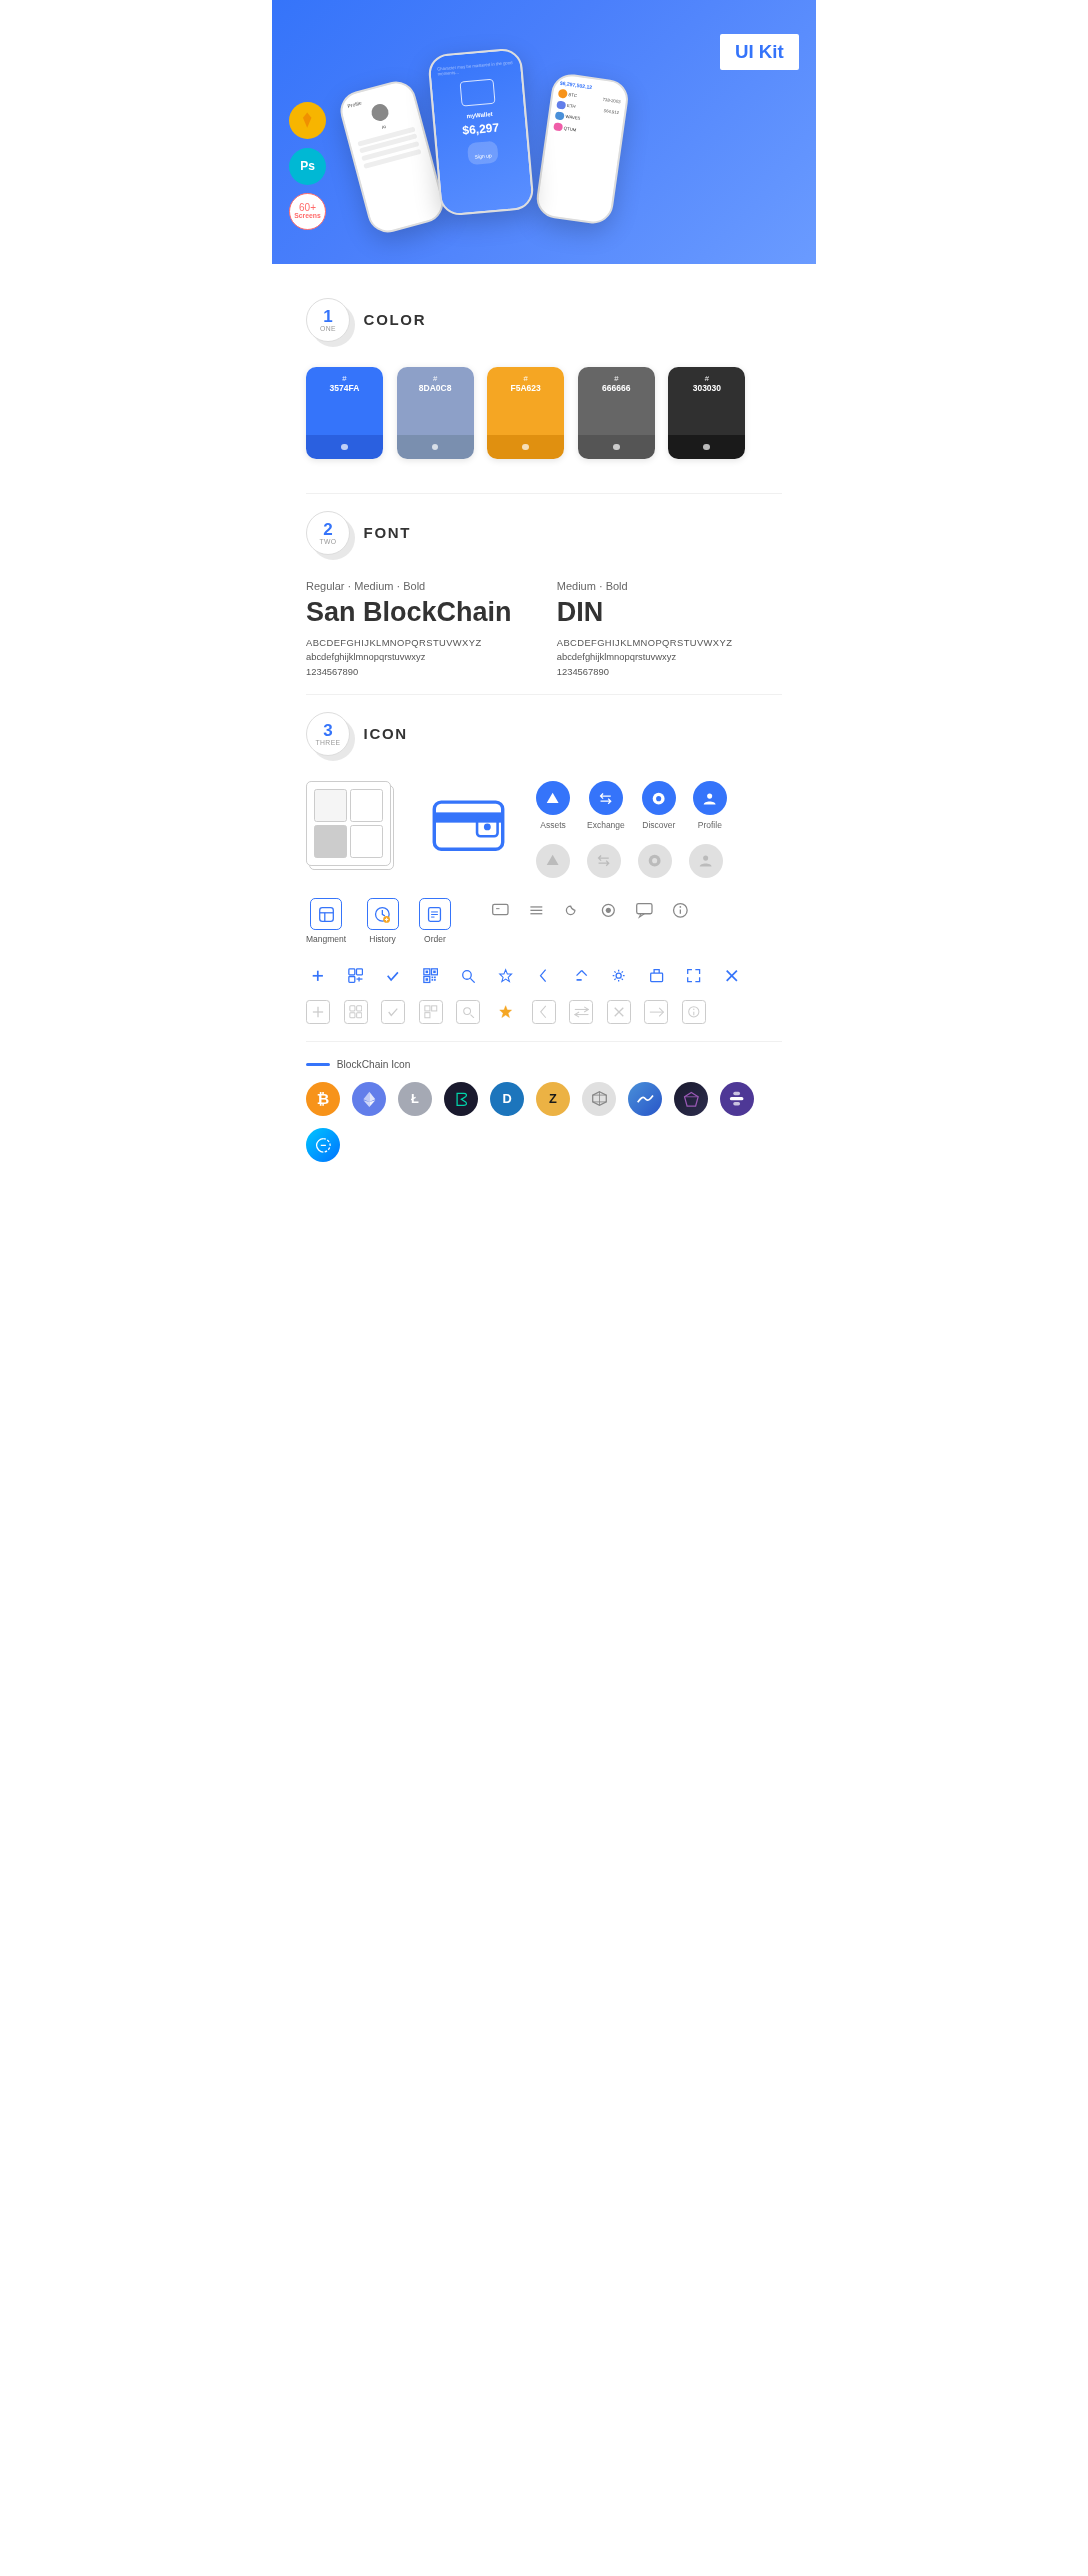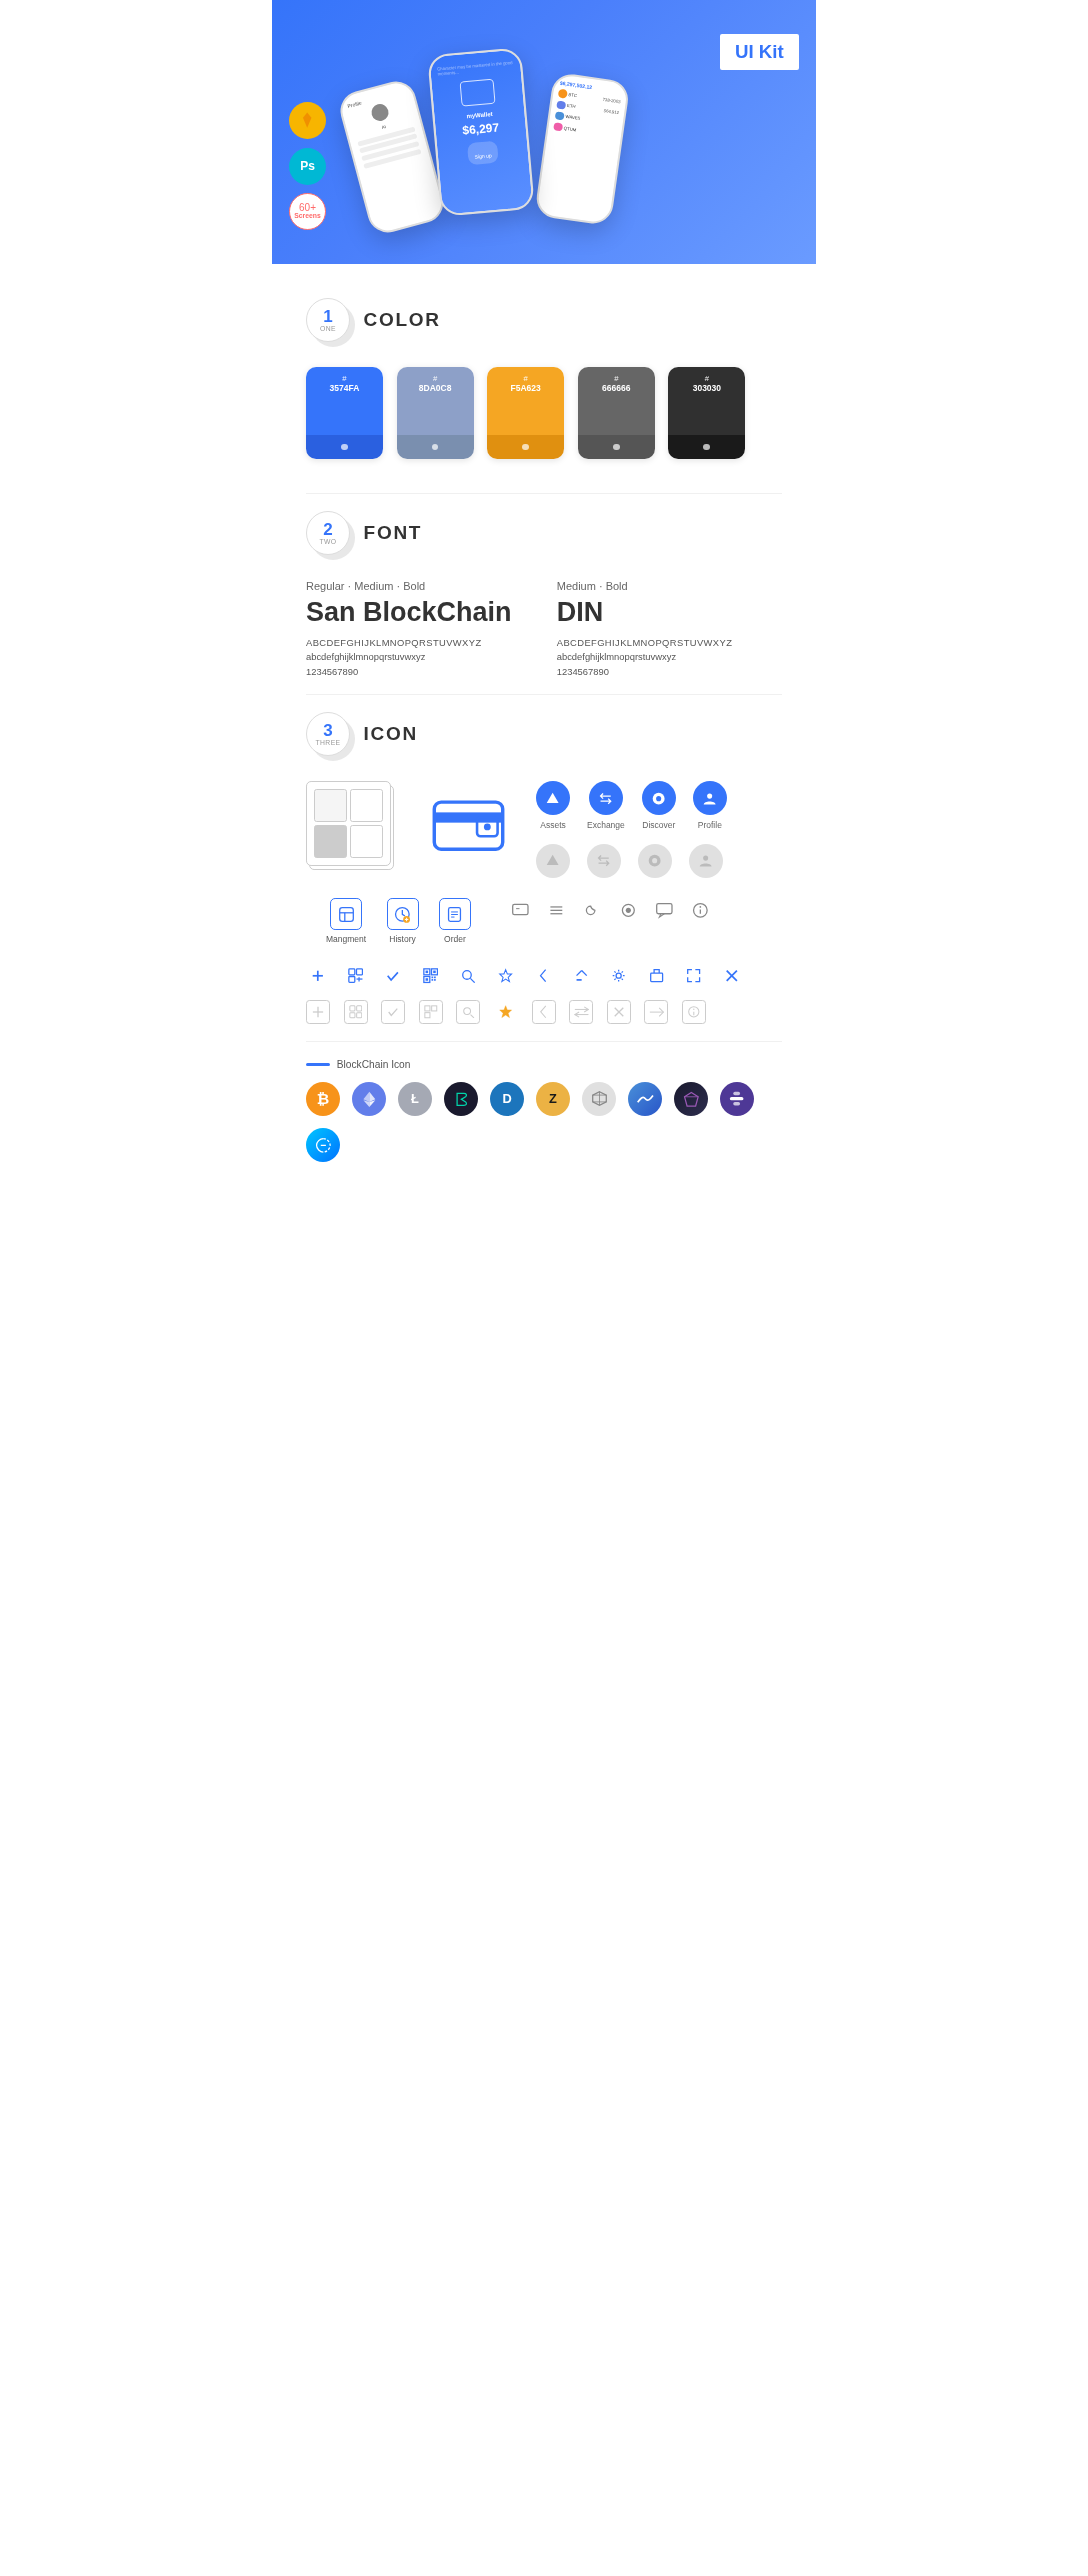--- a/index.html
+++ b/index.html
@@ -115,21 +115,21 @@
       border: 1.7px solid #ddd;
       display: flex;
       flex-direction: column;
       align-items: center;
       justify-content: center;
       position: relative;
       z-index: 1;
     }
     .section-number .num { font-size: 17px; font-weight: 700; color: #3574FA; line-height: 1; }
     .section-number .word { font-size: 6.8px; color: #999; text-transform: uppercase; letter-spacing: 0.4px; }
-    .section-title { font-size: 19px; font-weight: 700; color: #333; letter-spacing: 1.7px; }
+    .section-title { font-size: 15px; font-weight: 700; color: #333; letter-spacing: 1.7px; }
 
     
     .color-swatches {
       display: flex;
       gap: 13.6px;
       flex-wrap: wrap;
       margin-bottom: 34px;
     }
     .color-swatch {
       border-radius: 10.2px;
@@ -532,21 +532,21 @@
         <div class="icon-circle grey">
           <svg width="15.3" height="15.3" viewBox="0 0 18 18">
               <circle cx="9" cy="6" r="3" fill="#bbb"></circle>
               <path d="M2 16 C2 11 16 11 16 16" fill="#bbb"></path>
             </svg>
         </div>
       </div>
     </div>
   </div>
 
-  <div style="display:flex;gap:20.4px;align-items:flex-start;margin-bottom:20.4px;margin-left:20px;">
+  <div style="display:flex;gap:20.4px;align-items:flex-start;margin-bottom:20.4px;">
     <div class="icon-row-item">
       <div class="icon-box">
         <svg width="17" height="17" viewBox="0 0 20 20">
             <rect x="2" y="2" width="16" height="16" rx="3" fill="none" stroke="#3574FA" stroke-width="1.5"></rect>
             <line x1="2" y1="8" x2="18" y2="8" stroke="#3574FA" stroke-width="1.5"></line>
             <line x1="8" y1="8" x2="8" y2="18" stroke="#3574FA" stroke-width="1.5"></line>
           </svg>
       </div>
       <span class="icon-row-label">Mangment</span>
     </div>

